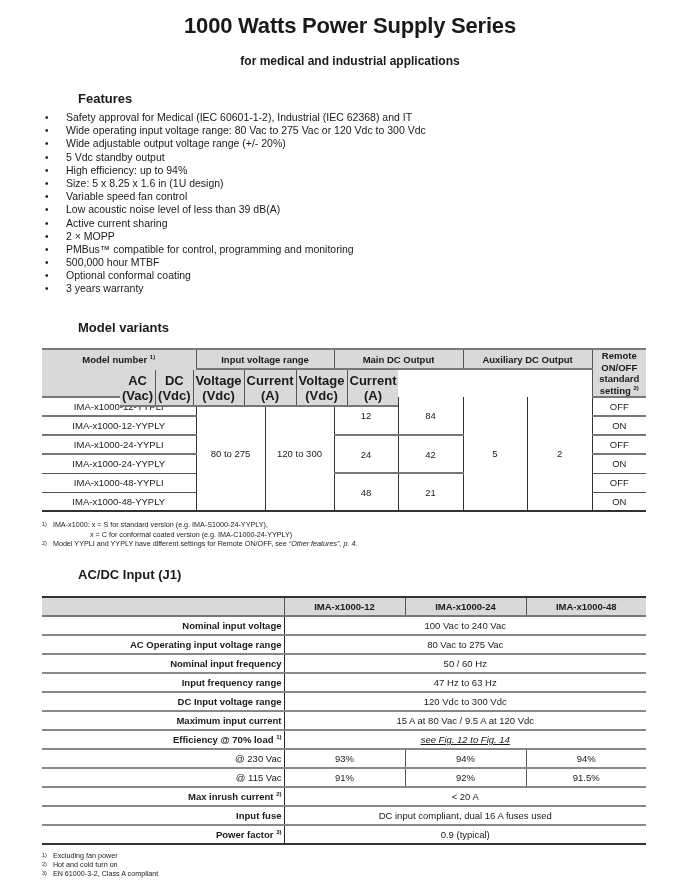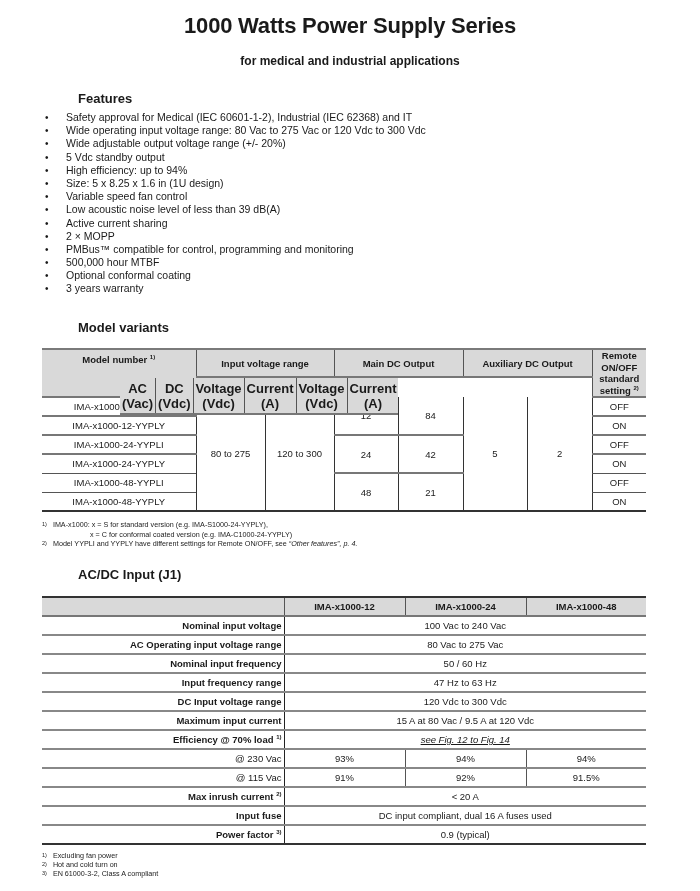--- a/index.html
+++ b/index.html
@@ -18,21 +18,21 @@
 
     table { position: absolute; left: 42px; border-collapse: collapse; table-layout: fixed; font-size: 9.5px; }
     td, th { text-align: center; vertical-align: middle; padding: 0 2px; }
     th { background: #d9d9d9; font-weight: bold; }
     sup { font-size: 6px; vertical-align: super; line-height: 0; }
 
     
     #mv { top: 348px; width: 604px; border-top: 2px solid #7a7a7a; border-bottom: 2px solid #333; }
     #mv th { border-left: 1px solid #555; border-bottom: 2px solid #777; }
     #mv th:first-child, #mv td.model { border-left: none; }
-    #mv tr.h1 th { height: 28px; }
+    #mv tr.h1 th { height: 20px; }
     #mv tr.h2 th { height: 36px; }
     #mv td { height: 19px; border-left: 1px solid #333; border-bottom: 1px solid #555; }
     #mv td.thick { border-bottom: 2px solid #777; margin-top: 31px; }
 
     .fn { position: absolute; left: 42px; font-size: 7.2px; line-height: 9.5px; color: #222; }
     .fn .sup { font-size: 5.5px; vertical-align: top; margin-right: 6px; }
 
     
     #ac { top: 596px; width: 604px; border-top: 2px solid #333; border-bottom: 2px solid #333; }
     #ac th { height: 19px; border-bottom: 2px solid #777; border-left: 1px solid #555; }

